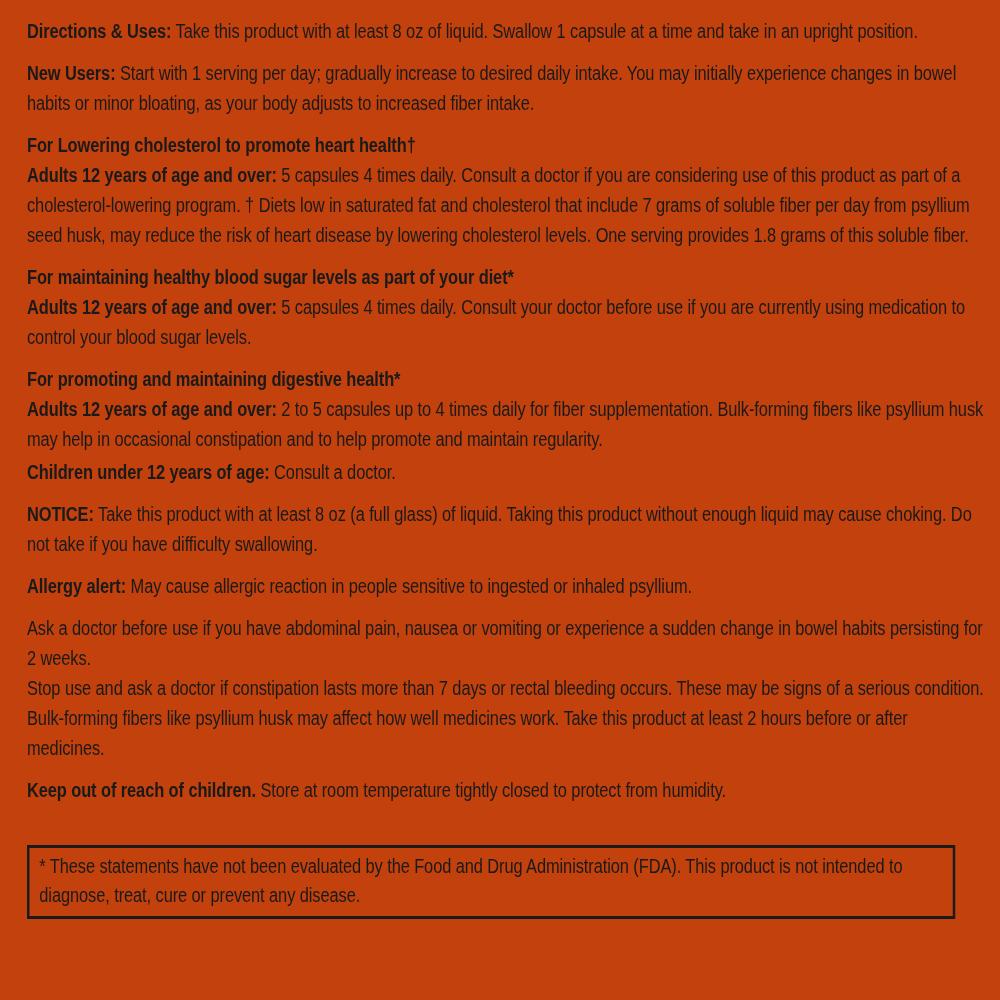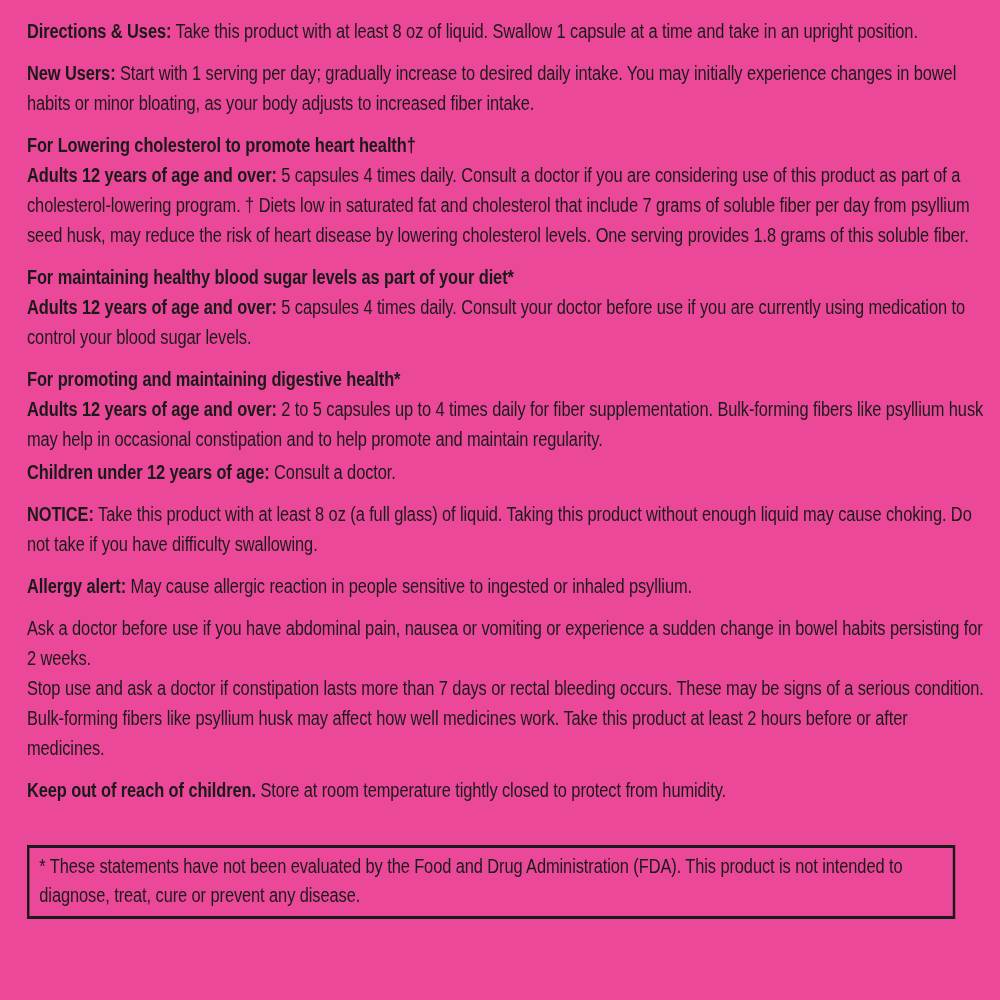--- a/index.html
+++ b/index.html
@@ -5,21 +5,21 @@
   * { margin: 0; padding: 0; box-sizing: border-box; }
   html, body {
     width: 1000px; height: 1000px;
     background: #ffffff;
     font-family: "Liberation Sans", "DejaVu Sans", sans-serif;
     overflow: hidden;
   }
   .page {
     width: 1000px; height: 1000px;
     padding: 16px 12px 0 27px;
-    background: #ec4899;
+    background: #c2410c;
   }
   
   .content {
     width: 1168px;
     transform: scaleX(0.82);
     transform-origin: 0 0;
     font-size: 20px;
     line-height: 30px;
     letter-spacing: -0.1px;
     color: #1a1a1a;

